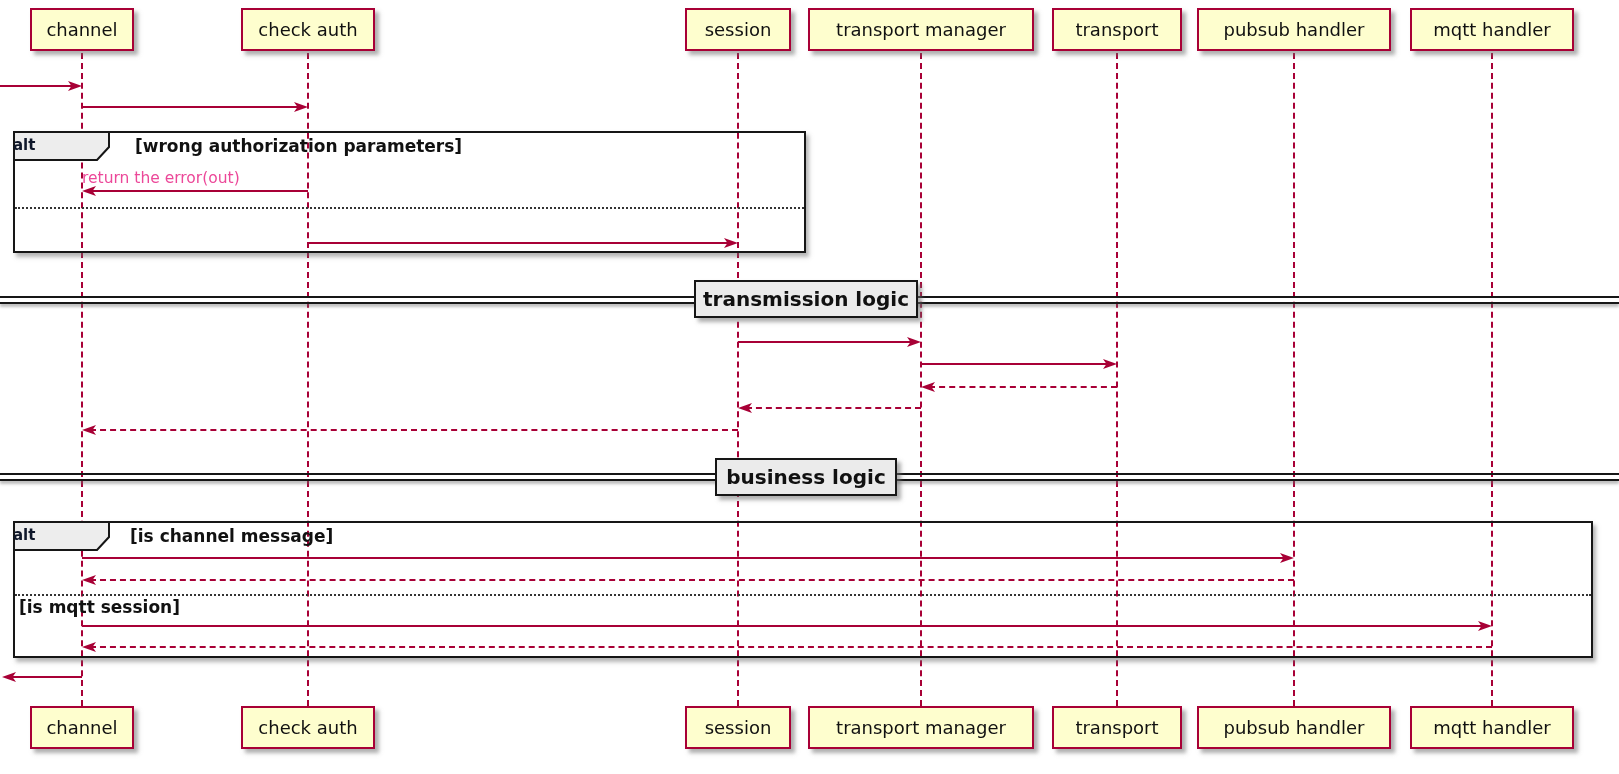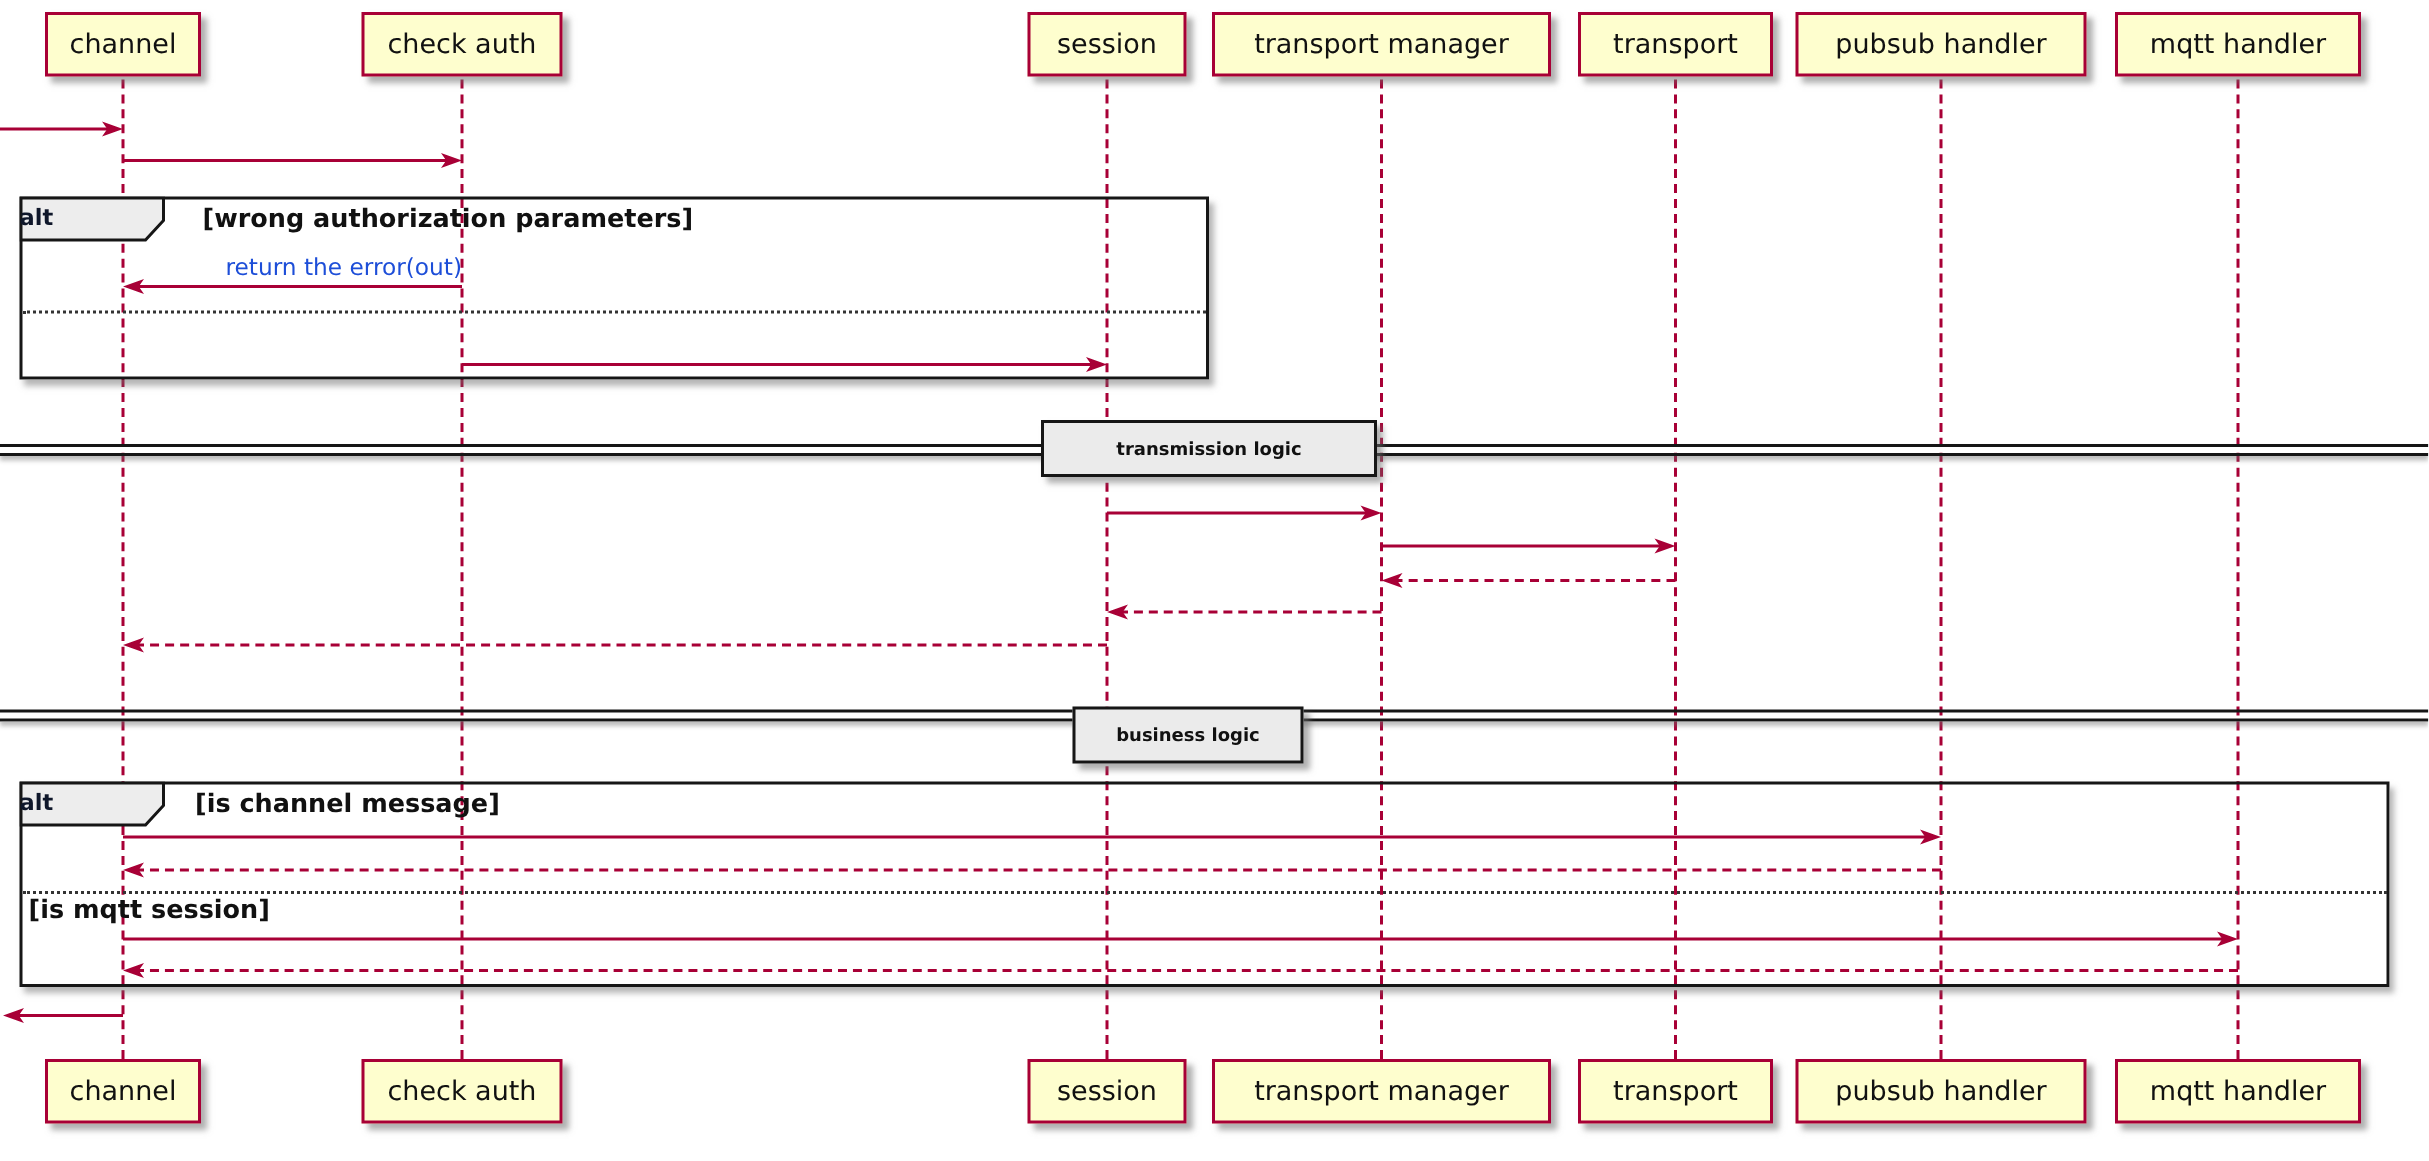--- a/index.html
+++ b/index.html
@@ -11,21 +11,21 @@
   .participant{
     position:absolute;height:43px;background:#FEFECE;border:2px solid #A80036;
     display:flex;align-items:center;justify-content:center;font-size:18px;color:#111;
     box-shadow:4px 4px 4px rgba(110,110,110,0.55);z-index:6;box-sizing:border-box;white-space:nowrap;
   }
   .msg-line{position:absolute;height:0;z-index:4;}
   .msg-line.solid{border-top:2px solid #A80036;}
   .msg-line.dashed{border-top:2px dashed #A80036;}
   .msg-head{position:absolute;z-index:5;width:16px;height:12px;}
   .msg-label{
-    position:absolute;z-index:5;text-align:right;font-size:15.5px;color:#1d4ed8;
+    position:absolute;z-index:5;text-align:left;font-size:15.5px;color:#ec4899;
     height:20px;line-height:20px;white-space:nowrap;
   }
   .frame{
     position:absolute;border:2px solid #161616;background:transparent;z-index:3;
     box-shadow:3px 4px 4px rgba(110,110,110,0.5);box-sizing:border-box;
   }
   .frame-label-shape{position:absolute;z-index:4;}
   .frame-label-text{
     position:absolute;z-index:5;font-weight:bold;font-size:15px;color:#0f172a;
     line-height:28px;
@@ -35,39 +35,39 @@
     height:16px;line-height:16px;white-space:nowrap;
   }
   .frame-divider{position:absolute;height:0;border-top:2px dotted #333;z-index:4;}
   .sep-line{
     position:absolute;left:0;width:1619px;height:4px;z-index:2;
     border-top:2px solid #161616;border-bottom:2px solid #161616;
     box-shadow:0 3px 3px rgba(110,110,110,0.45);
   }
   .sep-box{
     position:absolute;background:#EBEBEB;border:2px solid #161616;z-index:3;
-    display:flex;align-items:center;justify-content:center;font-weight:bold;font-size:12px;
+    display:flex;align-items:center;justify-content:center;font-weight:bold;font-size:20px;
     color:#111;box-shadow:4px 4px 4px rgba(110,110,110,0.55);box-sizing:border-box;white-space:nowrap;
   }
 </style>
 </head>
 <body>
 
 <div id="stage">
     <div class="lifeline" style="left: 81px; top: 53px; height: 653px;"></div>
     <div class="lifeline" style="left: 307px; top: 53px; height: 653px;"></div>
     <div class="lifeline" style="left: 737px; top: 53px; height: 653px;"></div>
     <div class="lifeline" style="left: 920px; top: 53px; height: 653px;"></div>
     <div class="lifeline" style="left: 1116px; top: 53px; height: 653px;"></div>
     <div class="lifeline" style="left: 1293px; top: 53px; height: 653px;"></div>
     <div class="lifeline" style="left: 1491px; top: 53px; height: 653px;"></div>
     <div class="sep-line" style="top: 296px;"></div>
     <div class="sep-box" style="left: 694px; top: 280px; width: 224px; height: 38px;">transmission logic</div>
     <div class="sep-line" style="top: 473px;"></div>
-    <div class="sep-box" style="left: 715px; top: 471px; width: 154px; height: 38px;">business logic</div>
+    <div class="sep-box" style="left: 715px; top: 458px; width: 182px; height: 38px;">business logic</div>
     <div class="frame" style="left: 13px; top: 131px; width: 793px; height: 122px;"></div>
     <svg width="98" height="31" class="frame-label-shape" style="left: 13px; top: 131px; position: absolute;">
       <polygon points="1,1 96,1 96,16 84,29 1,29" fill="#EDEDED" stroke="#161616" stroke-width="2"></polygon>
     </svg>
     <div class="frame-label-text" style="left: 13px; top: 131px; width: 84px; height: 28px;">alt</div>
     <div class="frame-guard" style="left: 135px; top: 138px;">[wrong authorization parameters]</div>
     <div class="frame-divider" style="left: 15px; top: 207px; width: 789px;"></div>
     <div class="frame" style="left: 13px; top: 521px; width: 1580px; height: 137px;"></div>
     <svg width="98" height="31" class="frame-label-shape" style="left: 13px; top: 521px; position: absolute;">
       <polygon points="1,1 96,1 96,16 84,29 1,29" fill="#EDEDED" stroke="#161616" stroke-width="2"></polygon>

